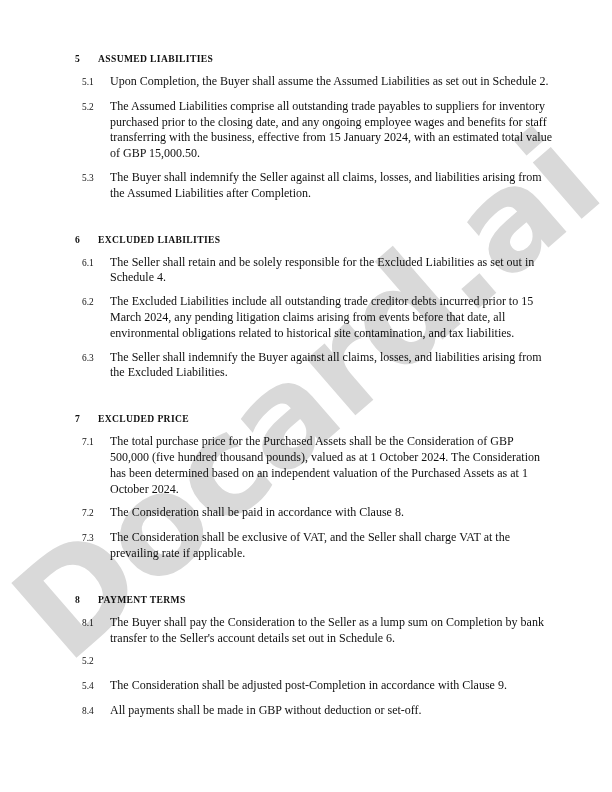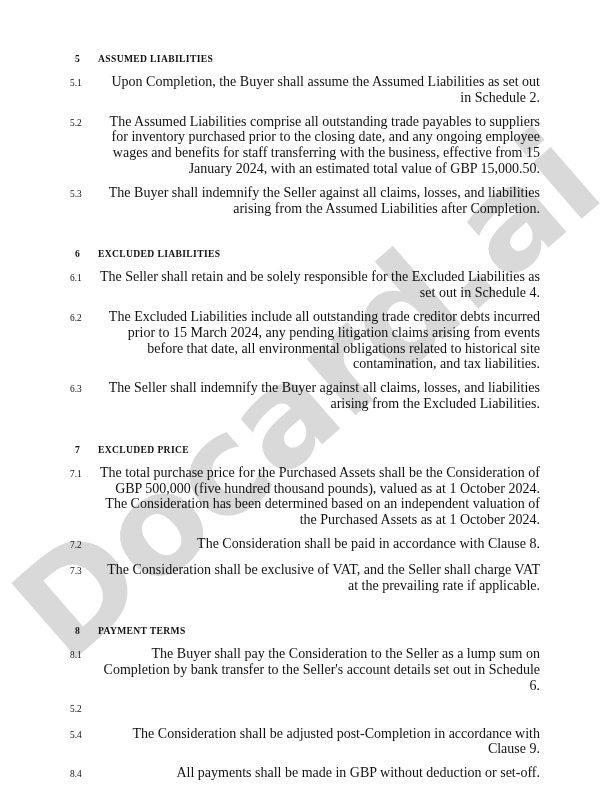--- a/index.html
+++ b/index.html
@@ -75,36 +75,37 @@
     padding-left: 5px;
     box-sizing: border-box;
   }
   .section-heading .sec-title {
     flex: 1 1 auto;
   }
 
   .clause {
     display: flex;
     align-items: baseline;
+    margin-left: 12px;
   }
   .clause .cl-num {
     width: 28px;
     margin-left: 70px;
     flex: 0 0 auto;
     font-size: 9.4px;
     line-height: 15.8px;
     text-align: left;
   }
   .clause .cl-body {
     flex: 1 1 auto;
     width: 442px;
     max-width: 442px;
-    font-size: 14px;
+    font-size: 12px;
     line-height: 15.8px;
-    text-align: right;
+    text-align: left;
     padding-right: 0;
   }
 
   .gap-after-heading { height: 9px; }
   .gap-between-clauses { height: 8px; }
   .gap-between-sections { height: 31px; }
   .top-offset { height: 52px; }
 </style>
 </head>
 <body>

